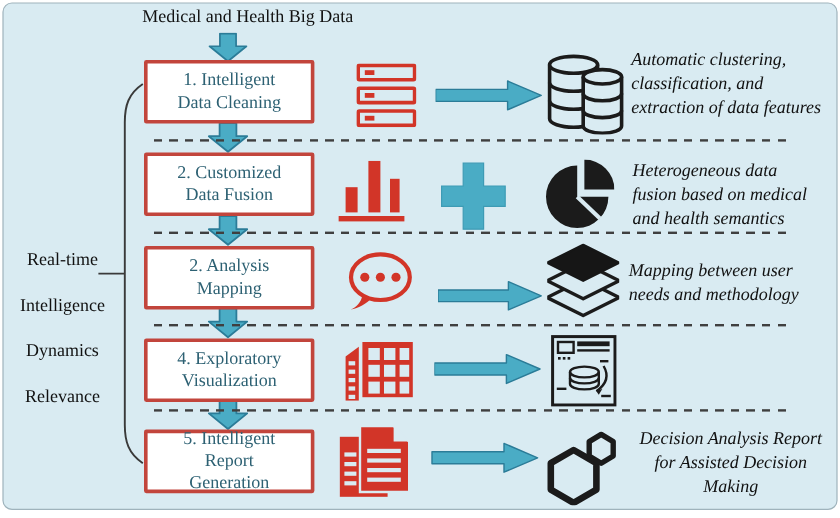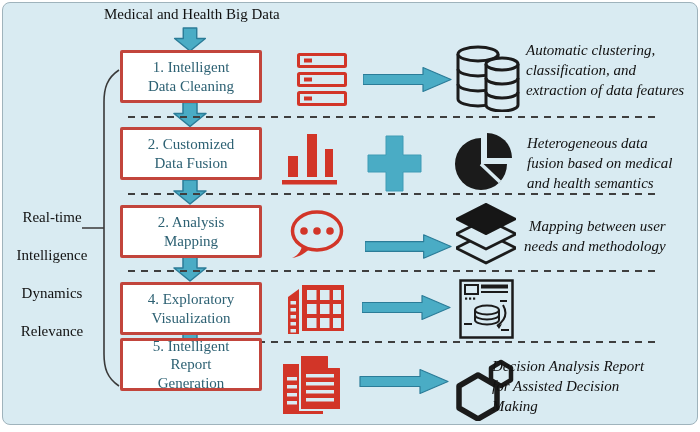--- a/index.html
+++ b/index.html
@@ -5,21 +5,21 @@
   html,body{margin:0;padding:0;background:#ffffff;}
   #canvas{
     position:relative;width:700px;height:432px;overflow:hidden;
     font-family:"Liberation Serif","DejaVu Serif",serif;color:#111;background:#fff;
   }
   .frame{
     position:absolute;left:2px;top:2px;right:2px;bottom:7px;
     background:#D9EBF2;border:1px solid #9fb3bc;border-radius:8px;
   }
   .abs{position:absolute;}
-  .title{font-size:15px;white-space:nowrap;}
+  .title{font-size:15px;text-align:center;white-space:nowrap;}
   .stepbox{
     width:142px;height:53px;box-sizing:border-box;background:#ffffff;
     border:3px solid #C2453C;border-radius:2px;display:flex;align-items:center;justify-content:center;
     text-align:center;font-size:15px;line-height:1.22;color:#2D6173;padding:1px 18px;
   }
   .dash{
     height:2px;background:repeating-linear-gradient(90deg,#3f3f3f 0 7px,transparent 7px 13px);
   }
   .leftlabel{width:96px;text-align:center;font-size:15px;white-space:nowrap;margin-top:48px;}
   .desc{font-size:15px;line-height:20px;font-style:italic;}
@@ -61,21 +61,21 @@
 
   <div class="abs dash" style="left:128px;top:116px;width:528px;"></div>
   <div class="abs dash" style="left:128px;top:193px;width:528px;"></div>
   <div class="abs dash" style="left:128px;top:270px;width:528px;"></div>
   <div class="abs dash" style="left:128px;top:341px;width:528px;"></div>
 
   <div class="abs stepbox" style="left:120px;top:50px;">1. Intelligent Data Cleaning</div>
   <div class="abs stepbox" style="left:120px;top:127px;">2. Customized Data Fusion</div>
   <div class="abs stepbox" style="left:120px;top:205px;">2. Analysis Mapping</div>
   <div class="abs stepbox" style="left:120px;top:282px;">4. Exploratory Visualization</div>
-  <div class="abs stepbox" style="left:120px;top:338px;">5. Intelligent Report Generation</div>
+  <div class="abs stepbox" style="left:120px;top:358px;">5. Intelligent Report Generation</div>
 
   <svg class="abs" style="left:297px;top:53px;" width="50" height="53" viewBox="0 0 50 53">
     <g fill="none" stroke="#D23528" stroke-width="3">
       <rect x="1.5" y="1.5" width="47" height="12" rx="1"></rect>
       <rect x="1.5" y="20.5" width="47" height="12" rx="1"></rect>
       <rect x="1.5" y="39.5" width="47" height="12" rx="1"></rect>
     </g>
     <g fill="#D23528">
       <rect x="7" y="5.5" width="8" height="4"></rect>
       <rect x="7" y="24.5" width="8" height="4"></rect>
@@ -141,21 +141,21 @@
     <path d="M0,8.5 H60 V1.5 L88,13.5 L60,25.5 V18.5 H0 Z" fill="#4AACC5" stroke="#2B7C98" stroke-width="1.2" stroke-linejoin="round"></path>
   </svg>
 
   <svg class="abs" style="left:456px;top:203px;" width="60" height="62" viewBox="0 0 60 62">
     <g stroke-linejoin="round">
       <path d="M30,30 L60,45 L30,60 L0,45 Z" fill="#D9EBF2" stroke="#1b1b1b" stroke-width="2.8"></path>
       <path d="M30,16 L60,31 L30,46 L0,31 Z" fill="#D9EBF2" stroke="#1b1b1b" stroke-width="2.8"></path>
       <path d="M30,1 L60,16 L30,31 L0,16 Z" fill="#161616" stroke="#161616" stroke-width="2"></path>
     </g>
   </svg>
-  <div class="abs desc" style="left:524px;top:216px;text-align:right;">
+  <div class="abs desc" style="left:524px;top:216px;">
     <div>Mapping between user</div>
     <div>needs and methodology</div>
   </div>
 
   <svg class="abs" style="left:286px;top:281px;" width="60" height="53" viewBox="0 0 60 53">
     <rect x="16" y="4" width="42" height="46" fill="#D23528"></rect>
     <g fill="#D9EBF2">
       <rect x="21" y="9" width="9.5" height="10"></rect>
         <rect x="34" y="9" width="9.5" height="10"></rect>
         <rect x="47" y="9" width="8" height="10"></rect>
@@ -217,18 +217,18 @@
     </g>
   </svg>
   <svg class="abs" style="left:359px;top:368px;" width="92" height="27" viewBox="0 0 90 27">
     <path d="M0,8.5 H60 V1.5 L88,13.5 L60,25.5 V18.5 H0 Z" fill="#4AACC5" stroke="#2B7C98" stroke-width="1.2" stroke-linejoin="round"></path>
   </svg>
 
   <svg class="abs" style="left:453px;top:358px;" width="64" height="63" viewBox="0 0 64 63">
     <polygon points="25,17 44,28 44,50 25,61 6,50 6,28" fill="none" stroke="#1b1b1b" stroke-width="5.5" stroke-linejoin="round"></polygon>
     <polygon points="48,4 58,10 58,22 48,28 38,22 38,10" fill="none" stroke="#1b1b1b" stroke-width="4.5" stroke-linejoin="round"></polygon>
   </svg>
-  <div class="abs desc" style="left:492px;top:356px;width:178px;text-align:left;">
+  <div class="abs desc" style="left:520px;top:356px;width:178px;text-align:center;">
     <div>Decision Analysis Report</div>
     <div>for Assisted Decision</div>
     <div>Making</div>
   </div>
 </div>
 
 </body></html>

